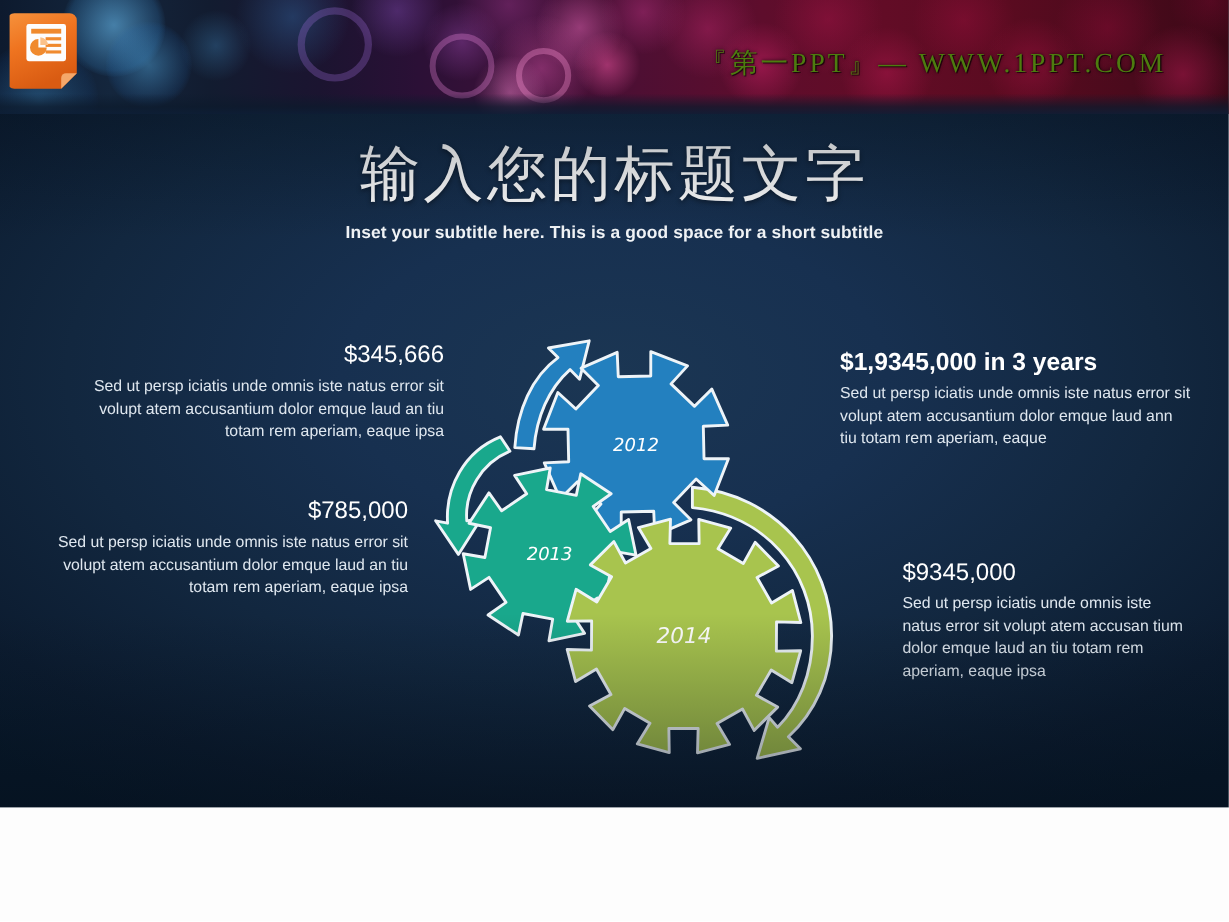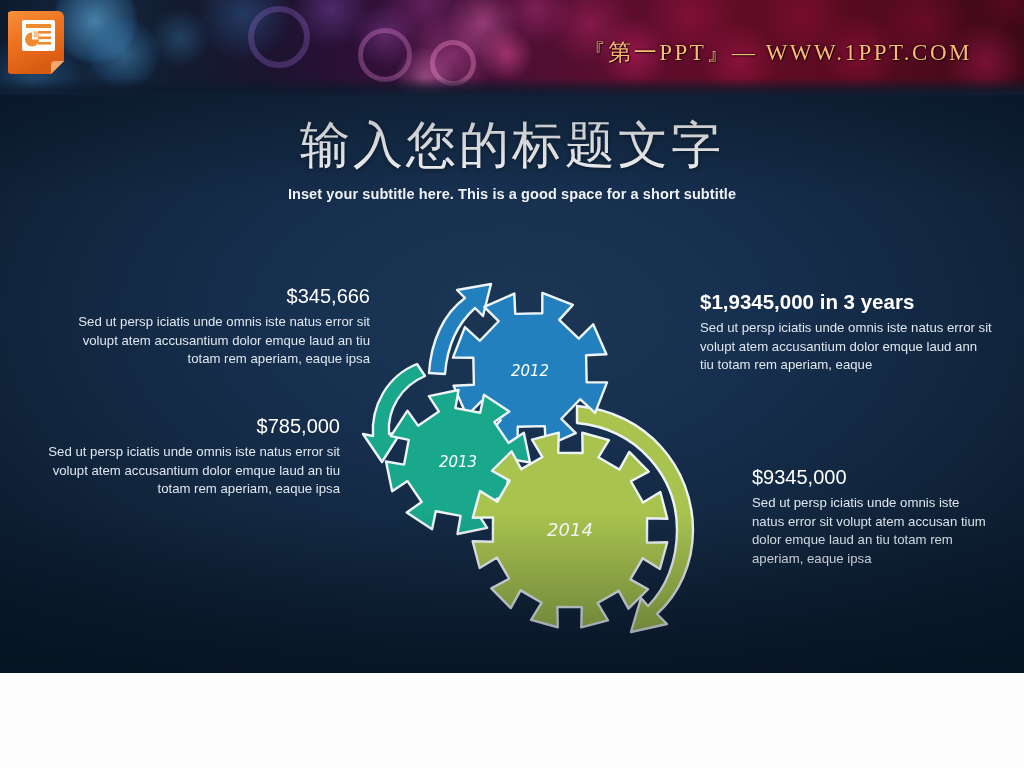--- a/index.html
+++ b/index.html
@@ -29,21 +29,21 @@
     background:linear-gradient(180deg, rgba(10,20,36,0) 0%, rgba(12,26,44,.75) 55%, #0d1f38 100%);
   }
 
   
   #ppt-logo { position:absolute; left:8px; top:6px; width:62px; height:72px; }
 
   
   #header-brand {
     position:absolute; right:52px; top:37px;
     font-family:"Liberation Serif","DejaVu Serif",serif;
-    font-size:23px; letter-spacing:2.5px; color:#fdba74; white-space:nowrap;
+    font-size:23px; letter-spacing:2.5px; color:#4d7c0f; white-space:nowrap;
     text-shadow:0 0 3px rgba(0,0,0,.85), 1px 1px 0 rgba(0,0,0,.6);
   }
 
   
   #slide {
     position:absolute; left:0; top:95px; width:1024px; height:578px;
     background:
       radial-gradient(ellipse 760px 430px at 50% 38%, #1b3653 0%, #173050 30%, #12273f 60%, #0c1c30 85%, #08192b 100%);
     overflow:hidden;
   }

